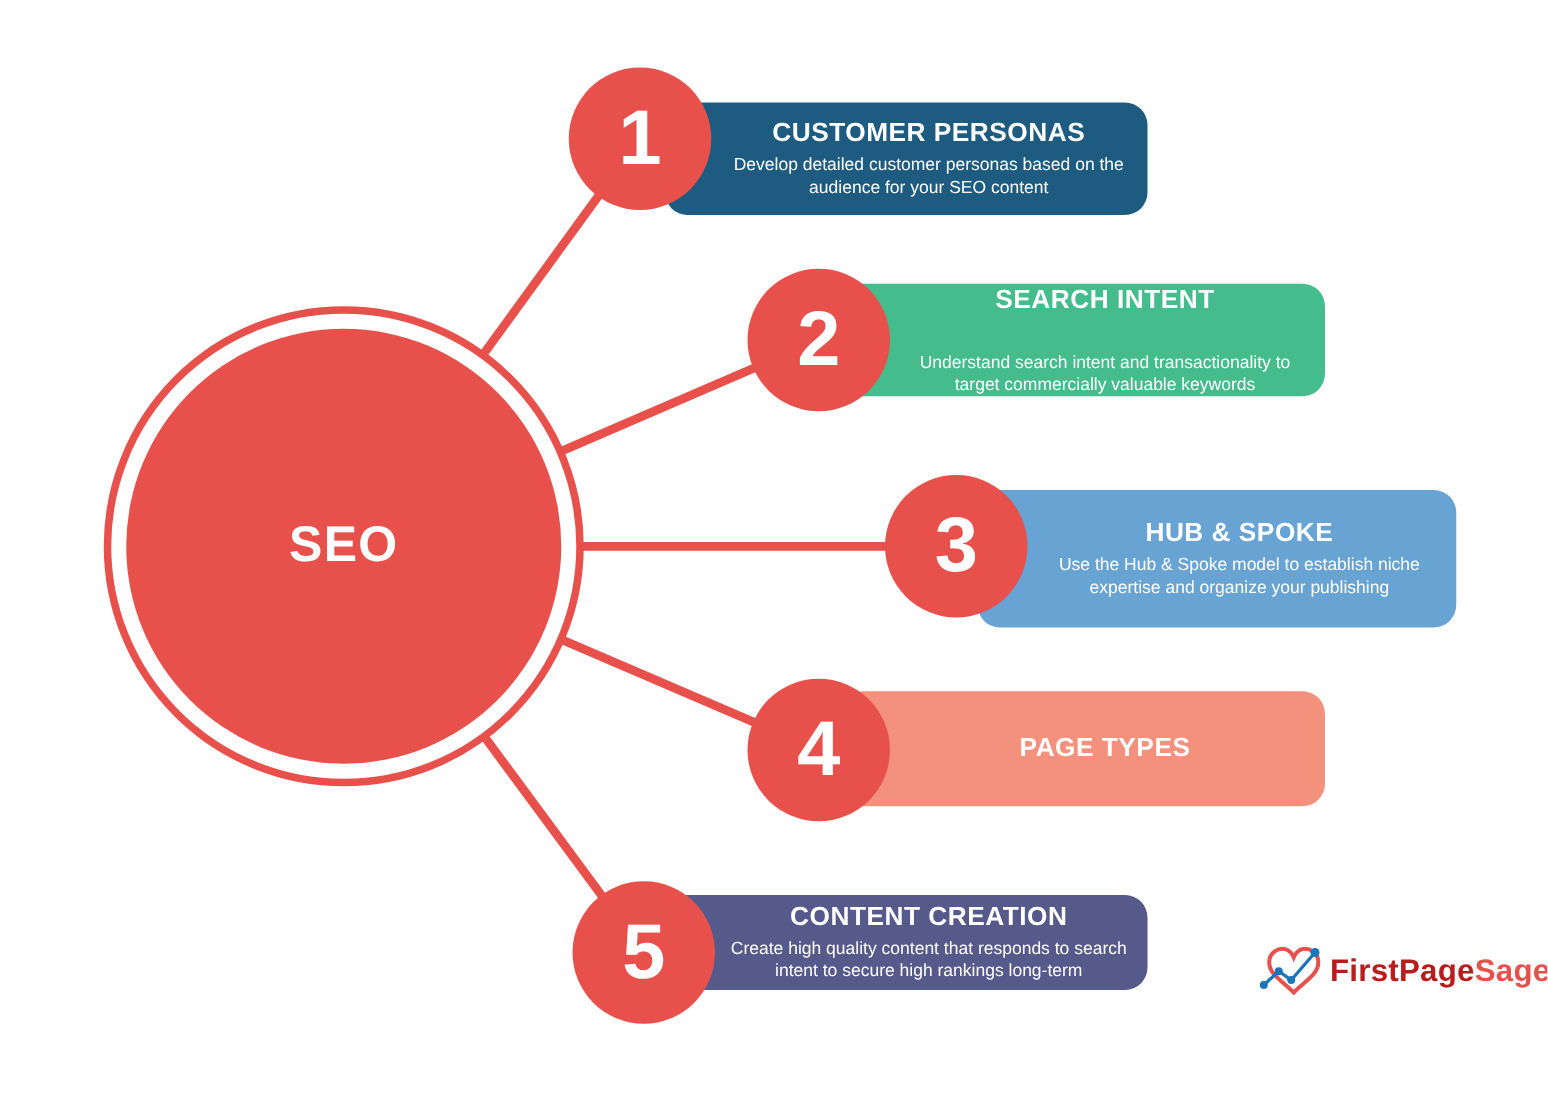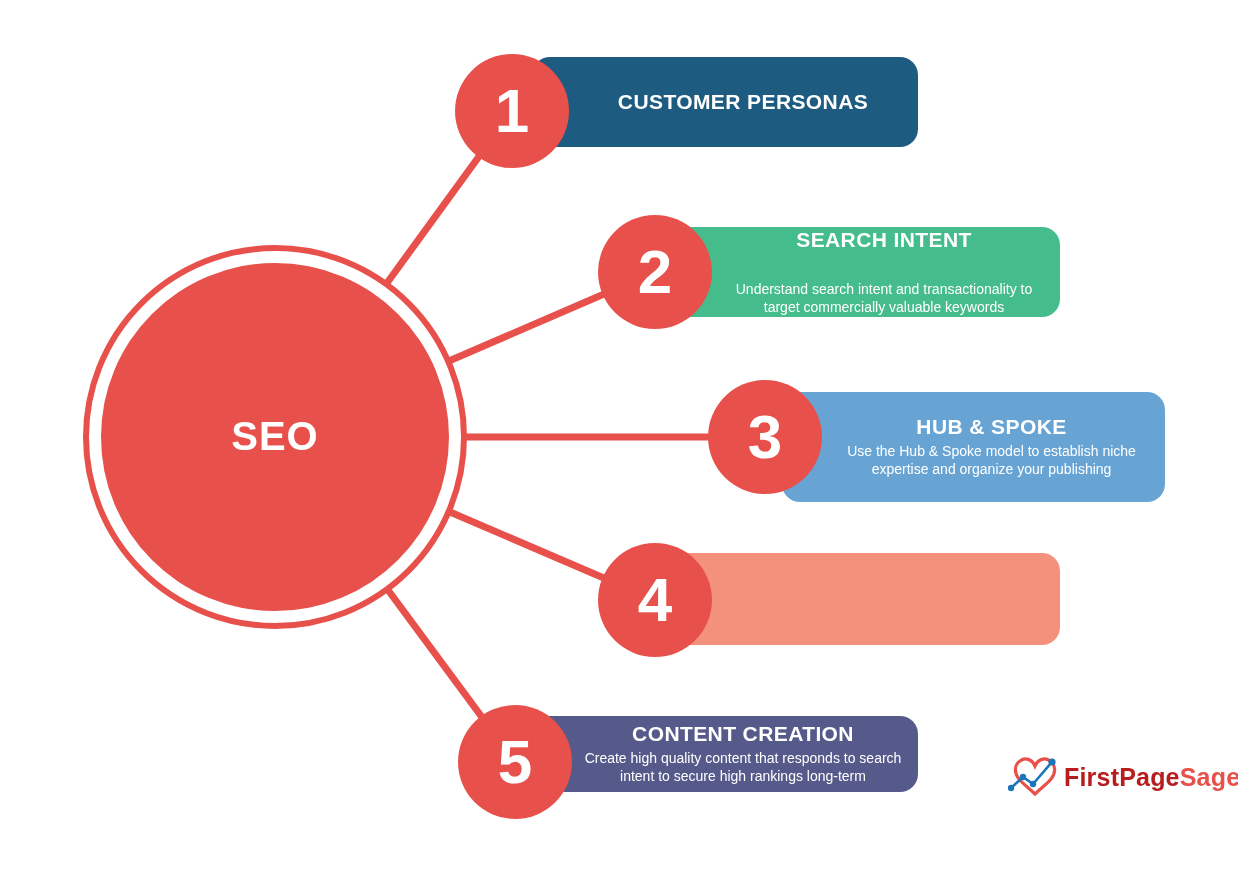--- a/index.html
+++ b/index.html
@@ -121,22 +121,23 @@
   </svg>
 
   <div class="center-ring" style="border-color: rgb(232, 81, 75);">
     <div class="center-inner" style="background-color: rgb(232, 81, 75);">
       <div class="center-label">
         <div>SEO</div>
       </div>
     </div>
   </div>
 
-  <div class="card" style="left: 532px; top: 57px; width: 386px; height: 90px; background-color: rgb(29, 92, 128);">
+  <div class="card" style="left: 532px; top: 82px; width: 386px; height: 90px; background-color: rgb(29, 92, 128);">
     <div class="card-title">CUSTOMER PERSONAS</div>
+    <div class="card-desc">Develop detailed customer personas based on the audience for your SEO content</div>
   </div>
   <div class="num-circle" style="left: 455px; top: 54px; background-color: rgb(232, 81, 75);">
     <span>1</span>
   </div>
 
   <div class="card" style="left: 672px; top: 227px; width: 388px; height: 90px; background-color: rgb(68, 188, 139); gap: 25px;">
     <div class="card-title">SEARCH INTENT</div>
     <div class="card-desc">Understand search intent and transactionality to target commercially valuable keywords</div>
   </div>
   <div class="num-circle" style="left: 598px; top: 215px; background-color: rgb(232, 81, 75);">
@@ -145,20 +146,21 @@
 
   <div class="card" style="left: 782px; top: 392px; width: 383px; height: 110px; background-color: rgb(103, 164, 212);">
     <div class="card-title">HUB &amp; SPOKE</div>
     <div class="card-desc">Use the Hub &amp; Spoke model to establish niche expertise and organize your publishing</div>
   </div>
   <div class="num-circle" style="left: 708px; top: 380px; background-color: rgb(232, 81, 75);">
     <span>3</span>
   </div>
 
   <div class="card" style="left: 672px; top: 553px; width: 388px; height: 92px; background-color: rgb(244, 145, 124);">
+    <div class="card-title">PAGE TYPES</div>
   </div>
   <div class="num-circle" style="left: 598px; top: 543px; background-color: rgb(232, 81, 75);">
     <span>4</span>
   </div>
 
   <div class="card" style="left: 532px; top: 716px; width: 386px; height: 76px; background-color: rgb(85, 90, 139);">
     <div class="card-title">CONTENT CREATION</div>
     <div class="card-desc">Create high quality content that responds to search intent to secure high rankings long-term</div>
   </div>
   <div class="num-circle" style="left: 458px; top: 705px; background-color: rgb(232, 81, 75);">

